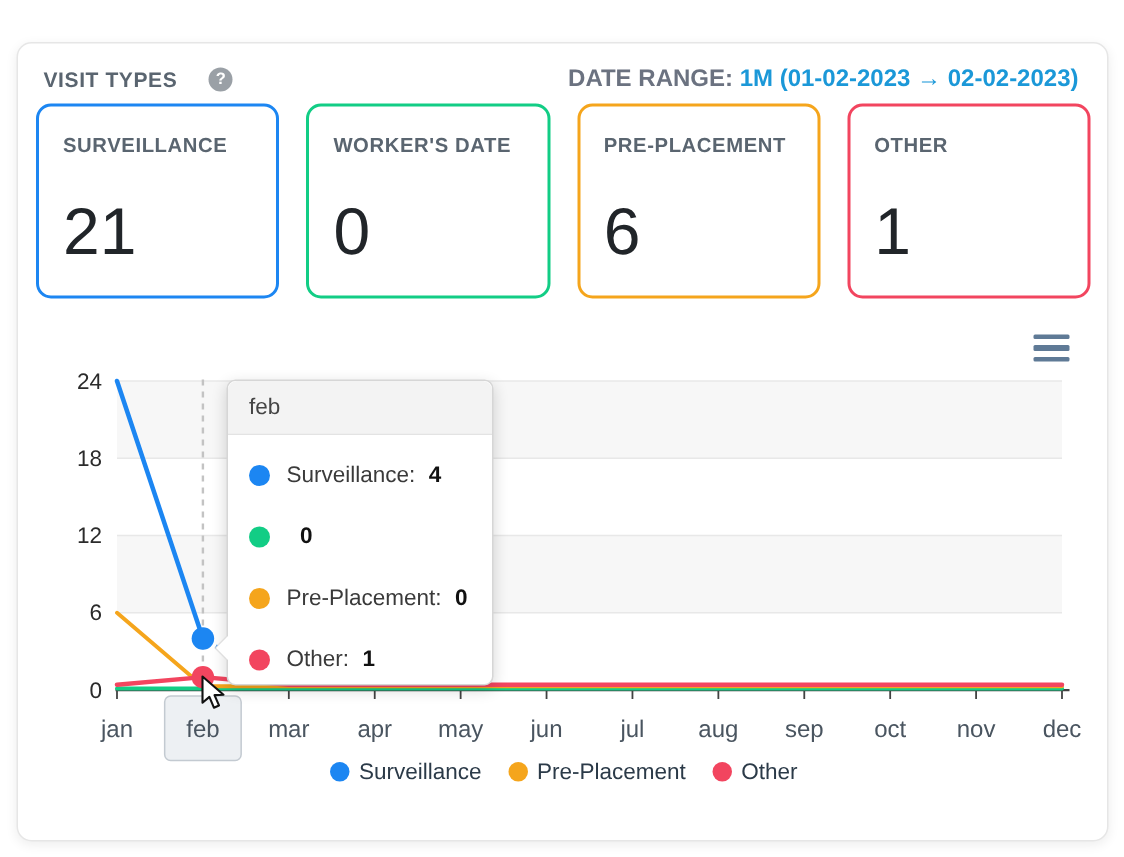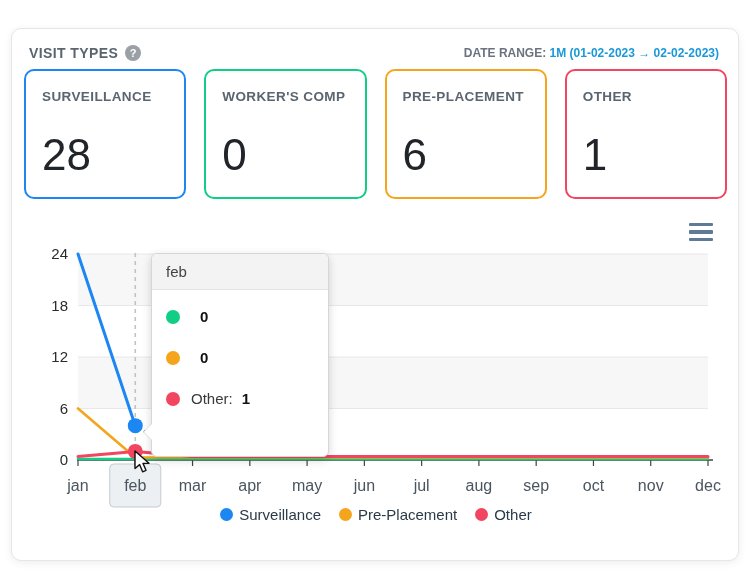--- a/index.html
+++ b/index.html
@@ -4,24 +4,24 @@
 <style>
   * { margin:0; padding:0; box-sizing:border-box; }
   html,body { width:749px; height:571px; background:#ffffff; font-family:"Liberation Sans", sans-serif; overflow:hidden; }
   .panel {
     position:absolute; left:11px; top:28px; width:728px; height:533px;
     background:#fff; border:1px solid #e6e6e6; border-radius:10px;
     box-shadow:0 2px 8px rgba(0,0,0,.07);
   }
   
   .hdr { position:absolute; top:8px; left:0; right:0; height:32px; padding:0 19px 0 17px; display:flex; align-items:center; justify-content:space-between; }
-  .hdr-left { display:flex; align-items:center; gap:7px; }
+  .hdr-left { display:flex; align-items:center; gap:21px; }
   .hdr-title { font-size:14px; font-weight:bold; color:#5a6570; letter-spacing:.4px; }
   .help { width:16px; height:16px; border-radius:50%; background:#9aa0a6; color:#fff; font-size:11px; font-weight:bold; display:inline-flex; align-items:center; justify-content:center; cursor:pointer; }
-  .hdr-right { font-size:12px; font-weight:bold; }
+  .hdr-right { font-size:16px; font-weight:bold; }
   .dr-label { color:#6b7280; }
   .dr-value { color:#1b98d8; cursor:pointer; }
   
   .cards { position:absolute; top:40px; left:12px; right:11px; display:flex; gap:18px; }
   .stat-card { flex:1 1 0; height:130px; background:#fff; border:2px solid #ccc; border-radius:10px; padding:16px 16px 12px 16px; }
   .stat-label { font-size:13.5px; font-weight:bold; color:#5a6570; letter-spacing:.4px; line-height:20px; min-height:44px; }
   .stat-value { font-size:44px; color:#212529; line-height:48px; }
   
   svg.chart { position:absolute; left:0; top:0; width:728px; height:533px; pointer-events:none; }
   .chart-region { position:absolute; left:0; top:185px; width:728px; height:348px; }
@@ -56,24 +56,24 @@
     </div>
     <div class="hdr-right">
       <span class="dr-label">DATE RANGE:</span>
       <span class="dr-value">1M (01-02-2023 → 02-02-2023)</span>
     </div>
   </div>
 
   <div class="cards">
     <div class="stat-card" style="border-color: rgb(28, 134, 242);">
       <div class="stat-label">SURVEILLANCE</div>
-      <div class="stat-value">28</div>
+      <div class="stat-value">21</div>
     </div>
     <div class="stat-card" style="border-color: rgb(18, 205, 133);">
-      <div class="stat-label">WORKER'S COMP</div>
+      <div class="stat-label">WORKER'S DATE</div>
       <div class="stat-value">0</div>
     </div>
     <div class="stat-card" style="border-color: rgb(245, 165, 28);">
       <div class="stat-label">PRE-PLACEMENT</div>
       <div class="stat-value">6</div>
     </div>
     <div class="stat-card" style="border-color: rgb(242, 69, 95);">
       <div class="stat-label">OTHER</div>
       <div class="stat-value">1</div>
     </div>
@@ -131,25 +131,31 @@
   <div class="burger">
     <span></span>
       <span></span>
       <span></span>
   </div>
 
   <div class="tooltip">
     <div class="tt-head">feb</div>
     <div class="tt-body" id="tt-body">
         <div class="tt-row">
+          <span class="tt-dot" style="background: rgb(28, 134, 242);"></span>
+          <span>Surveillance:</span>
+          <span class="tt-val">4</span>
+        </div>
+        <div class="tt-row">
           <span class="tt-dot" style="background: rgb(18, 205, 133);"></span>
           <span class="tt-val">0</span>
         </div>
         <div class="tt-row">
           <span class="tt-dot" style="background: rgb(245, 165, 28);"></span>
+          <span>Pre-Placement:</span>
           <span class="tt-val">0</span>
         </div>
         <div class="tt-row">
           <span class="tt-dot" style="background: rgb(242, 69, 95);"></span>
           <span>Other:</span>
           <span class="tt-val">1</span>
         </div>
       </div>
     <div class="tt-caret"></div>
   </div>

